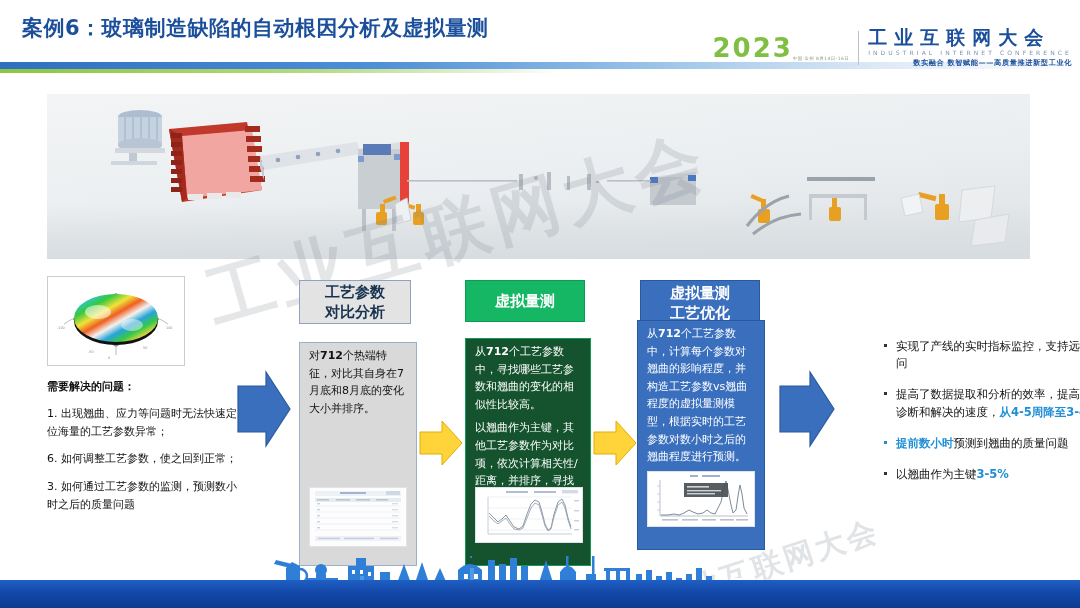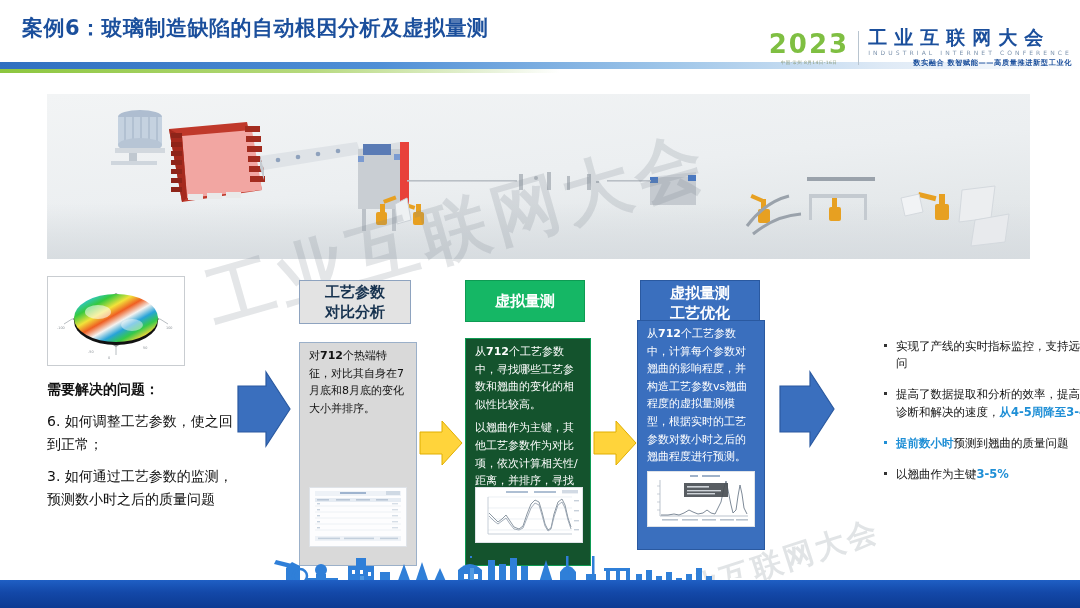--- a/index.html
+++ b/index.html
@@ -22,21 +22,21 @@
     position:absolute;left:0;top:62px;width:1080px;height:7px;
     background:linear-gradient(90deg,#2f6fc0 0%,#4f8fd6 35%,#9fc6e9 62%,#dfeaf6 82%,#ffffff 100%);
   }
   .hdr-rule2{
     position:absolute;left:0;top:69px;width:560px;height:4px;
     background:linear-gradient(90deg,#8cc63e 0%,#b6d97d 55%,#e8f2da 88%,#ffffff 100%);
   }
 
   
   .logo{position:absolute;right:8px;top:26px;height:44px;display:flex;align-items:center;}
-  .logo-year{display:flex;flex-direction:column;align-items:center;padding-right:9px;}
+  .logo-year{display:flex;flex-direction:row;align-items:flex-end;padding-right:9px;}
   .logo-year .yr{font-size:26px;font-weight:700;color:#7fbf42;letter-spacing:2px;line-height:1;}
   .logo-year .yrsub{font-size:4.5px;color:#8a9a7a;letter-spacing:.4px;margin-top:3px;white-space:nowrap;}
   .logo-div{width:1px;height:34px;background:#b8c4cf;margin-right:9px;}
   .logo-main{display:flex;flex-direction:column;}
   .logo-cn{font-size:19px;font-weight:700;color:#1b4f9c;letter-spacing:7px;line-height:1.05;white-space:nowrap;}
   .logo-en{font-size:6px;color:#7d93ad;letter-spacing:3.1px;white-space:nowrap;margin-top:2px;}
   .logo-tag{font-size:7.2px;font-weight:700;color:#1b4f9c;letter-spacing:.6px;white-space:nowrap;margin-top:2px;text-align:right;}
 
   
   .hero{
@@ -61,21 +61,21 @@
     font-size:30px;font-weight:700;color:rgba(120,130,140,.22);
     letter-spacing:3px;white-space:nowrap;transform:rotate(-18deg);
     pointer-events:none;
   }
 
   
   .thumb{
     position:absolute;left:47px;top:276px;width:136px;height:88px;
     border:1px solid #c9cdd1;background:#fff;overflow:hidden;
   }
-  .left-txt{position:absolute;left:47px;top:378px;width:190px;color:#111;font-size:14px;line-height:1.65;}
+  .left-txt{position:absolute;left:47px;top:378px;width:190px;color:#111;font-size:11px;line-height:1.65;}
   .left-txt .q{font-weight:700;margin-bottom:9px;}
   .left-txt p{margin:0 0 9px 0;}
 
   
   .arw{position:absolute;}
 
   
   .hd{
     position:absolute;display:flex;align-items:center;justify-content:center;
     text-align:center;font-size:15px;font-weight:700;line-height:1.35;
@@ -288,20 +288,21 @@
           <text x="40" y="76">-50</text>
         <text x="60" y="82">0</text>
           <text x="95" y="72">50</text>
         <text x="118" y="52">100</text>
       </g>
     </svg>
   </div>
 
   <div class="left-txt">
     <div class="q">需要解决的问题：</div>
+    <p>1. 出现翘曲、应力等问题时无法快速定位海量的工艺参数异常；</p>
     <p>6. 如何调整工艺参数，使之回到正常；</p>
     <p>3. 如何通过工艺参数的监测，预测数小时之后的质量问题</p>
   </div>
 
   <svg class="arw" style="left:236px;top:368px;" width="56" height="82">
     <polygon points="2,18 30,18 30,4 54,41 30,78 30,64 2,64" fill="#3a6fbe" stroke="#2a59a0" stroke-width="1.2"></polygon>
   </svg>
 
   <div class="hd hd-grey" style="left:299px;top:280px;width:110px;height:42px;">工艺参数
 对比分析</div>

